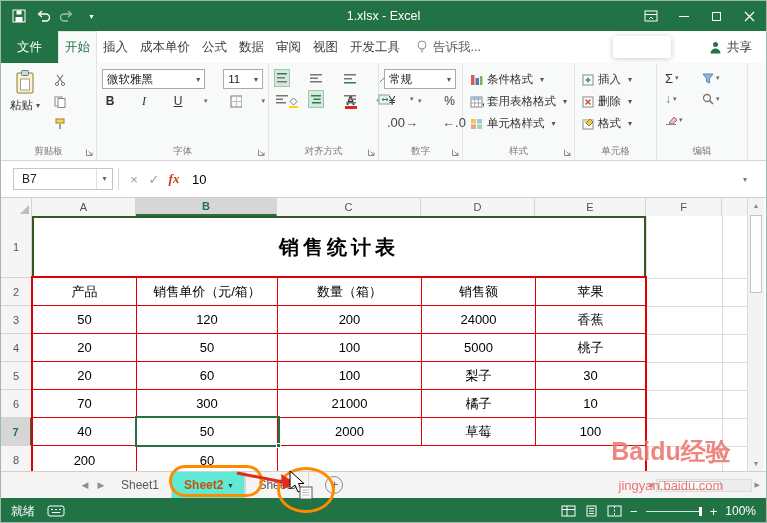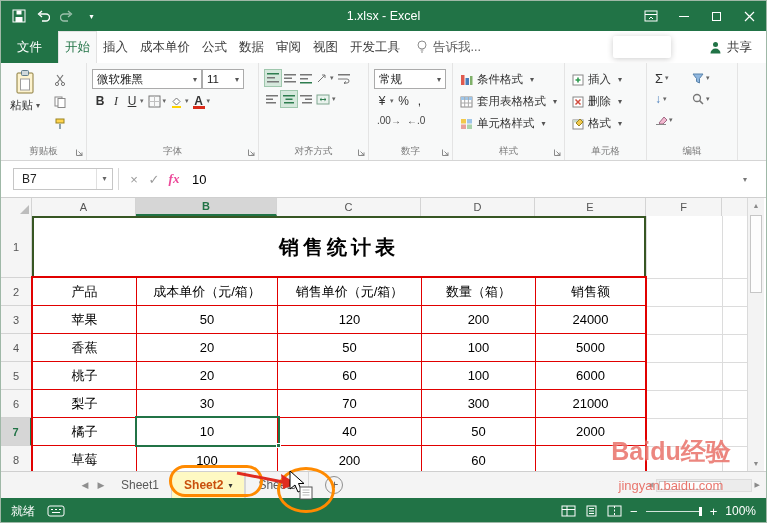--- a/index.html
+++ b/index.html
@@ -29,48 +29,48 @@
   .rtab.active{color:#217346;background:#f8f9f9;border:1px solid #e2e2e2;border-bottom:none}
   .tellme{display:flex;align-items:center;gap:5px;color:#5f5f5f;font-size:12.5px;padding:0 10px}
   .censor{position:absolute;left:612px;top:5px;width:58px;height:22px;background:#fff;border-radius:2px;box-shadow:0 1px 6px rgba(0,0,0,.20)}
   .share{margin-left:auto;display:flex;align-items:center;gap:5px;padding-right:14px;color:#3b3b3b;font-size:12.5px}
 
   
   .ribbon{position:absolute;top:62px;left:0;right:0;height:98px;background:#f8f9f9;border-bottom:1px solid #d5d5d5;display:flex}
   .rgroup{position:relative;height:100%;border-right:1px solid #e4e4e4;flex:none}
   .glabel{position:absolute;bottom:2px;left:0;right:0;text-align:center;font-size:9.5px;color:#7a7a7a}
   .launcher{position:absolute;right:2px;bottom:3px}
-  .g-clip{width:86px;display:flex;padding:6px 3px 0}
+  .g-clip{width:96px;display:flex;padding:6px 3px 0}
   .paste{width:42px;display:flex;flex-direction:column;align-items:center;gap:3px}
   .paste-lbl{font-size:11.5px;color:#333;display:flex;align-items:center}
   .clipcol{display:flex;flex-direction:column;gap:6px;margin:3px 0 0 5px}
   .sbtn{width:18px;height:16px;display:flex;align-items:center;justify-content:center}
   .gstack{display:flex;flex-direction:column;gap:3px;padding:6px 5px 0}
-  .grow{display:flex;align-items:center;gap:0}
+  .grow{display:flex;align-items:center;gap:18px}
   .combo{height:20px;background:#fff;border:1px solid #ababab;display:flex;align-items:center;justify-content:space-between;
          padding:0 4px;font-size:11.5px;color:#222}
   .tbtn{min-width:16px;height:18px;display:flex;align-items:center;justify-content:center;font-size:12px;color:#333;padding:0 2px}
   .tbtn.hl{background:#d5e8dc;border:1px solid #9fc7ad}
   .bold{font-weight:bold}.italic{font-style:italic;font-family:"Liberation Serif",serif}.underline{text-decoration:underline}
   .fcolor{position:relative;font-weight:bold}
   .fbar{position:absolute;left:2px;right:2px;bottom:1px;height:3px;background:#d92b1a}
   .g-font{width:172px}.g-align{width:110px}.g-num{width:84px}.g-sty{width:112px}.g-cells{width:82px}.g-edit{width:91px}
   .stybtn{display:flex;align-items:center;gap:4px;height:21px;font-size:11.5px;color:#333;padding:0 2px;white-space:nowrap}
-  .numtxt{font-size:10px;color:#444;border:1px solid transparent;padding:1px 2px}
+  .numtxt{font-size:13px;color:#444;border:1px solid transparent;padding:1px 2px}
   .editgrid{display:grid;grid-template-columns:34px 34px;gap:3px;padding:6px 0 0 8px}
   .ebtn{display:flex;align-items:center;gap:2px;font-size:12px;color:#333;height:18px}
 
   
   .formulabar{position:absolute;top:160px;left:0;right:0;height:36px;background:#fff;display:flex;align-items:center;padding:0 12px}
   .namebox{width:100px;height:22px;border:1px solid #c6c6c6;background:#fff;display:flex;align-items:center;font-size:12px}
   .namebox span:first-child{flex:1;padding-left:8px}
   .nb-caret{width:16px;text-align:center;font-size:8px;color:#666;border-left:1px solid #e0e0e0;line-height:20px}
   .fb-sep{width:1px;height:22px;background:#d8d8d8;margin:0 5px}
   .fb-btn{width:20px;text-align:center;color:#9a9a9a;font-size:13px}
-  .fb-btn.fx{color:#ec4899;font-style:italic;font-family:"Liberation Serif",serif;font-weight:bold}
+  .fb-btn.fx{color:#c2410c;font-style:italic;font-family:"Liberation Serif",serif;font-weight:bold}
   .fb-input{flex:1;padding-left:8px;font-size:13px;color:#000}
   .fb-expand{width:18px;text-align:center;color:#777;font-size:8px}
 
   
   .sheet{position:absolute;top:196px;left:0;width:767px;height:274px;background:#fff;overflow:hidden;border-top:1px solid #cfcfcf}
   .colhdrs{position:absolute;top:0;left:0;height:18px;display:flex;width:746px;border-bottom:1px solid #c4c4c4;background:#f5f5f5}
   .ch{height:18px;border-right:1px solid #d4d4d4;background:#f5f5f5;font-size:11px;color:#555;
       display:flex;align-items:center;justify-content:center}
   .ch.sel{background:#d6d6d6;color:#217346;border-bottom:2px solid #217346;font-weight:bold}
   .corner{position:relative}
@@ -99,21 +99,21 @@
   .vsb.down{position:absolute;bottom:0;left:0;right:0}
   .vthumb{position:absolute;top:17px;left:2px;width:12px;height:78px;background:#fdfdfd;border:1px solid #c6c6c6}
 
   
   .tabbar{position:absolute;top:470px;left:0;right:0;height:27px;background:#f4f4f4;border-top:1px solid #cfcfcf;
           display:flex;align-items:stretch;z-index:5}
   .tnav{width:16px;display:flex;align-items:center;justify-content:center;font-size:9px;color:#8f8f8f}
   .tnav.first{margin-left:76px}
   .stab{padding:0 12px;display:flex;align-items:center;font-size:12px;color:#595959;border-right:1px solid #d6d6d6}
   .stab:nth-of-type(3){border-left:1px solid #d6d6d6}
-  .stab.active{background:#fef9c3;color:#c9500c;font-weight:bold}
+  .stab.active{background:#5eead4;color:#c9500c;font-weight:bold}
   .stab-caret{font-size:8px;color:#333;margin-left:5px}
   .addsheet{width:18px;height:18px;border-radius:50%;border:1px solid #8f8f8f;color:#666;line-height:16px;text-align:center;
             margin:4px 0 0 16px;font-size:13px}
   .hscroll{position:absolute;right:6px;top:5px;width:112px;height:16px;display:flex;align-items:center;gap:3px;
            color:#8a8a8a;font-size:7px}
   .htrack{flex:1;height:13px;background:#ececec;border:1px solid #dcdcdc;position:relative}
   .hthumb{position:absolute;left:2px;top:1px;width:62px;height:9px;background:#fdfdfd;border:1px solid #c6c6c6}
 
   
   .statusbar{position:absolute;top:497px;left:0;right:0;height:26px;background:#217346;display:flex;align-items:center;
@@ -550,42 +550,40 @@
       <div class="hline" style="top:164px"></div>
       <div class="hline" style="top:192px"></div>
       <div class="hline" style="top:220px"></div>
       <div class="hline" style="top:248px"></div>
     </div>
 
     <div class="title-cell">销售统计表</div>
 
     <div class="datatable">
       <div class="tc">产品</div>
-      <div class="tc">成本单价（元/箱）</div>
       <div class="tc">销售单价（元/箱）</div>
       <div class="tc">数量（箱）</div>
       <div class="tc">销售额</div>
 
       <div class="tc">苹果</div>
       <div class="tc">50</div>
       <div class="tc">120</div>
       <div class="tc">200</div>
       <div class="tc">24000</div>
 
       <div class="tc">香蕉</div>
       <div class="tc">20</div>
       <div class="tc">50</div>
       <div class="tc">100</div>
       <div class="tc">5000</div>
 
       <div class="tc">桃子</div>
       <div class="tc">20</div>
       <div class="tc">60</div>
       <div class="tc">100</div>
-      <div class="tc">6000</div>
 
       <div class="tc">梨子</div>
       <div class="tc">30</div>
       <div class="tc">70</div>
       <div class="tc">300</div>
       <div class="tc">21000</div>
 
       <div class="tc">橘子</div>
       <div class="tc">10</div>
       <div class="tc">40</div>

